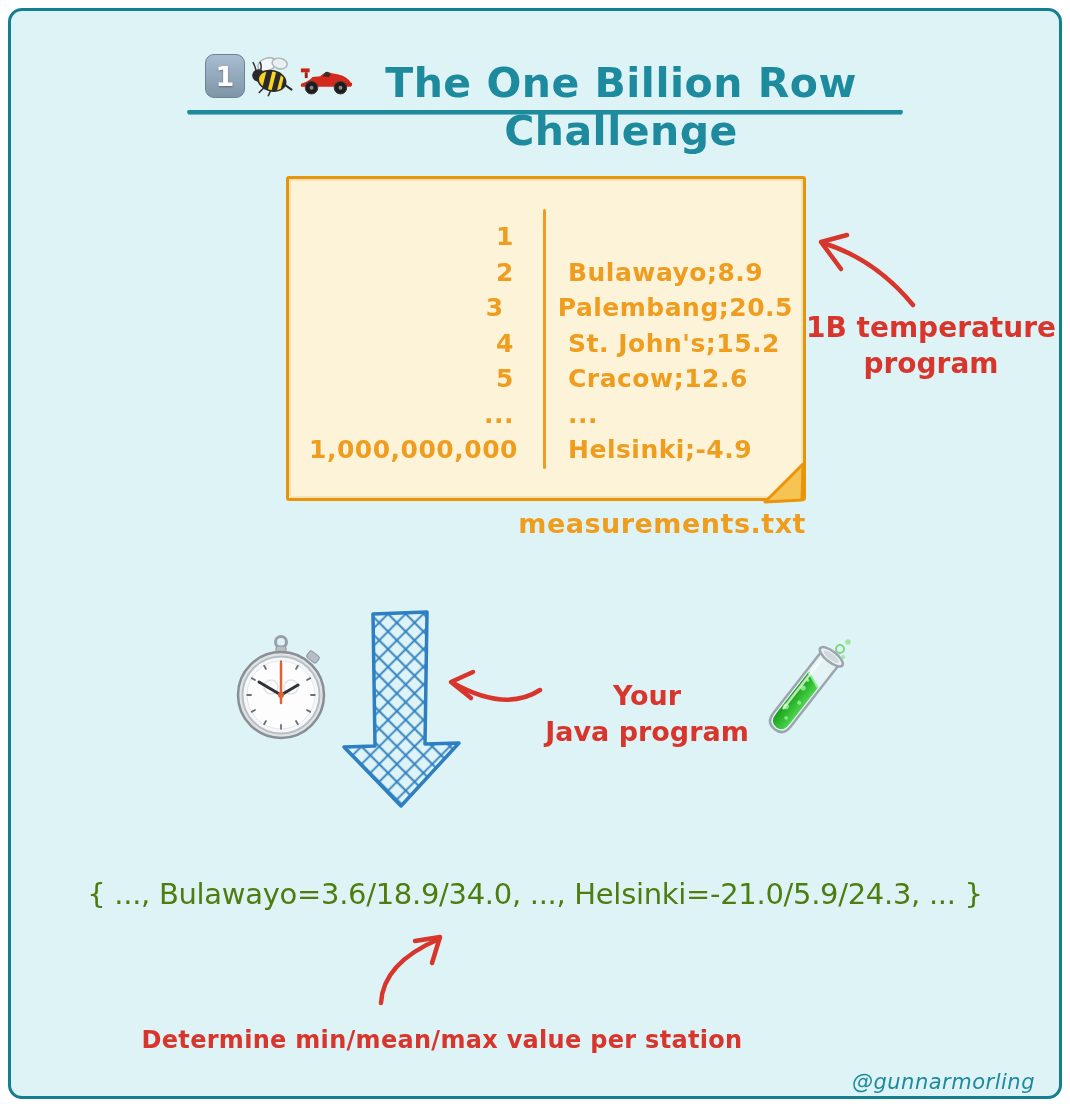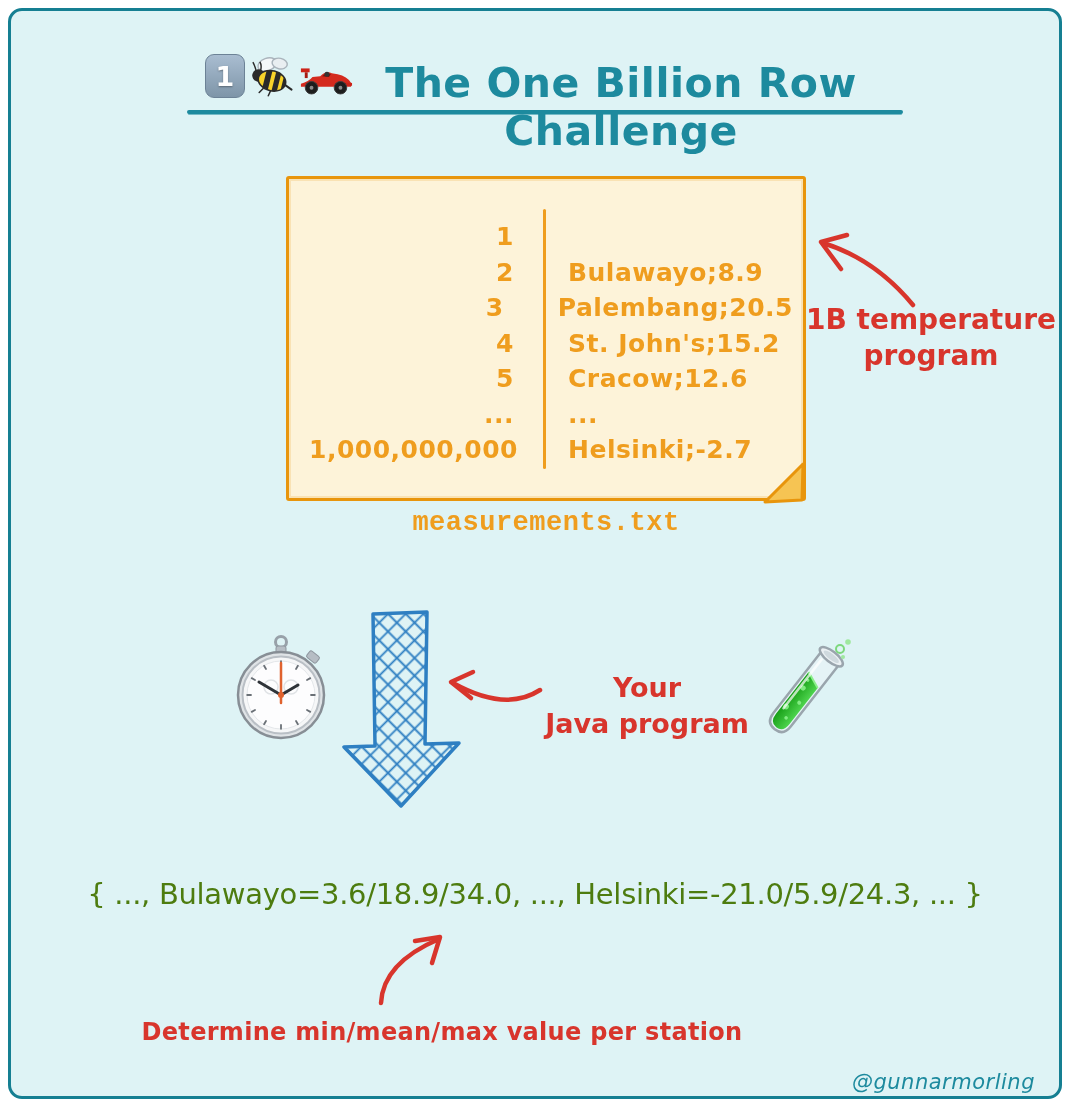--- a/index.html
+++ b/index.html
@@ -39,25 +39,25 @@
     background:#fdf3d9; border:3px solid #e8950c; border-radius:3px;
     box-shadow:inset 0 0 0 2px rgba(232,149,12,.18);
   }
   .card-divider { position:absolute; left:254px; top:30px; width:3px; height:260px; background:#ef9d1e; border-radius:2px; }
   .card-rows { position:absolute; top:40px; left:20px; right:10px; }
   .file-row { display:flex; line-height:35.5px; font-size:25px; font-weight:600; color:#ef9d1e; letter-spacing:.5px; }
   .file-row .ln { width:205px; text-align:right; }
   .file-row .val { margin-left:54px; white-space:pre; }
   .fold { position:absolute; right:-4px; bottom:-7px; }
   .card-caption {
-    position:absolute; left:275px; top:497px; width:520px; text-align:center;
-    font-size:27px; font-weight:600; color:#ef9d1e; letter-spacing:.5px;font-family:Liberation Mono, monospace;
-  }
-
-  .red-label { color:#d8352c; font-weight:600; text-align:center; }
+    position:absolute; left:275px; top:497px; width:520px; text-align:right;
+    font-size:27px; font-weight:600; color:#ef9d1e; letter-spacing:.5px;
+  }
+
+  .red-label { color:#d8352c; font-weight:600; text-align:center;margin-top:8px; }
   .input-label { position:absolute; left:788px; top:291px; width:264px; font-size:28px; line-height:1.3; }
   .program-label { position:absolute; left:532px; top:659px; width:208px; font-size:27px; line-height:1.32; }
   .task-label { position:absolute; left:120px; top:1007px; width:622px; font-size:24px; letter-spacing:.3px; }
 
   .result-line {
     position:absolute; left:40px; right:40px; top:866px; text-align:center;
     font-size:29px; font-weight:500; color:#4d7c0f; letter-spacing:-.3px; white-space:nowrap;
   }
   .signature {
     position:absolute; right:24px; top:1059px; font-size:21px; font-style:italic;
@@ -132,21 +132,21 @@
         <div class="file-row">
             <span class="ln">5</span>
             <span class="val">Cracow;12.6</span>
           </div>
         <div class="file-row">
             <span class="ln">...</span>
             <span class="val">...</span>
           </div>
         <div class="file-row">
             <span class="ln">1,000,000,000</span>
-            <span class="val">Helsinki;-2.7</span>
+            <span class="val">Helsinki;-4.9</span>
           </div>
       </div>
       <svg class="fold" width="44" height="44" viewBox="0 0 44 44">
         <path d="M2,41 L40,3 L39,39 Z" fill="#f6c453" stroke="#e8950c" stroke-width="3" stroke-linejoin="round"></path>
       </svg>
     </div>
     <div class="card-caption">measurements.txt</div>
 
     <svg class="abs" style="left:798px; top:214px;" width="118" height="88" viewBox="0 0 118 88">
       <path d="M104,80 Q66,34 14,18" fill="none" stroke="#d8352c" stroke-width="4.5" stroke-linecap="round"></path>

